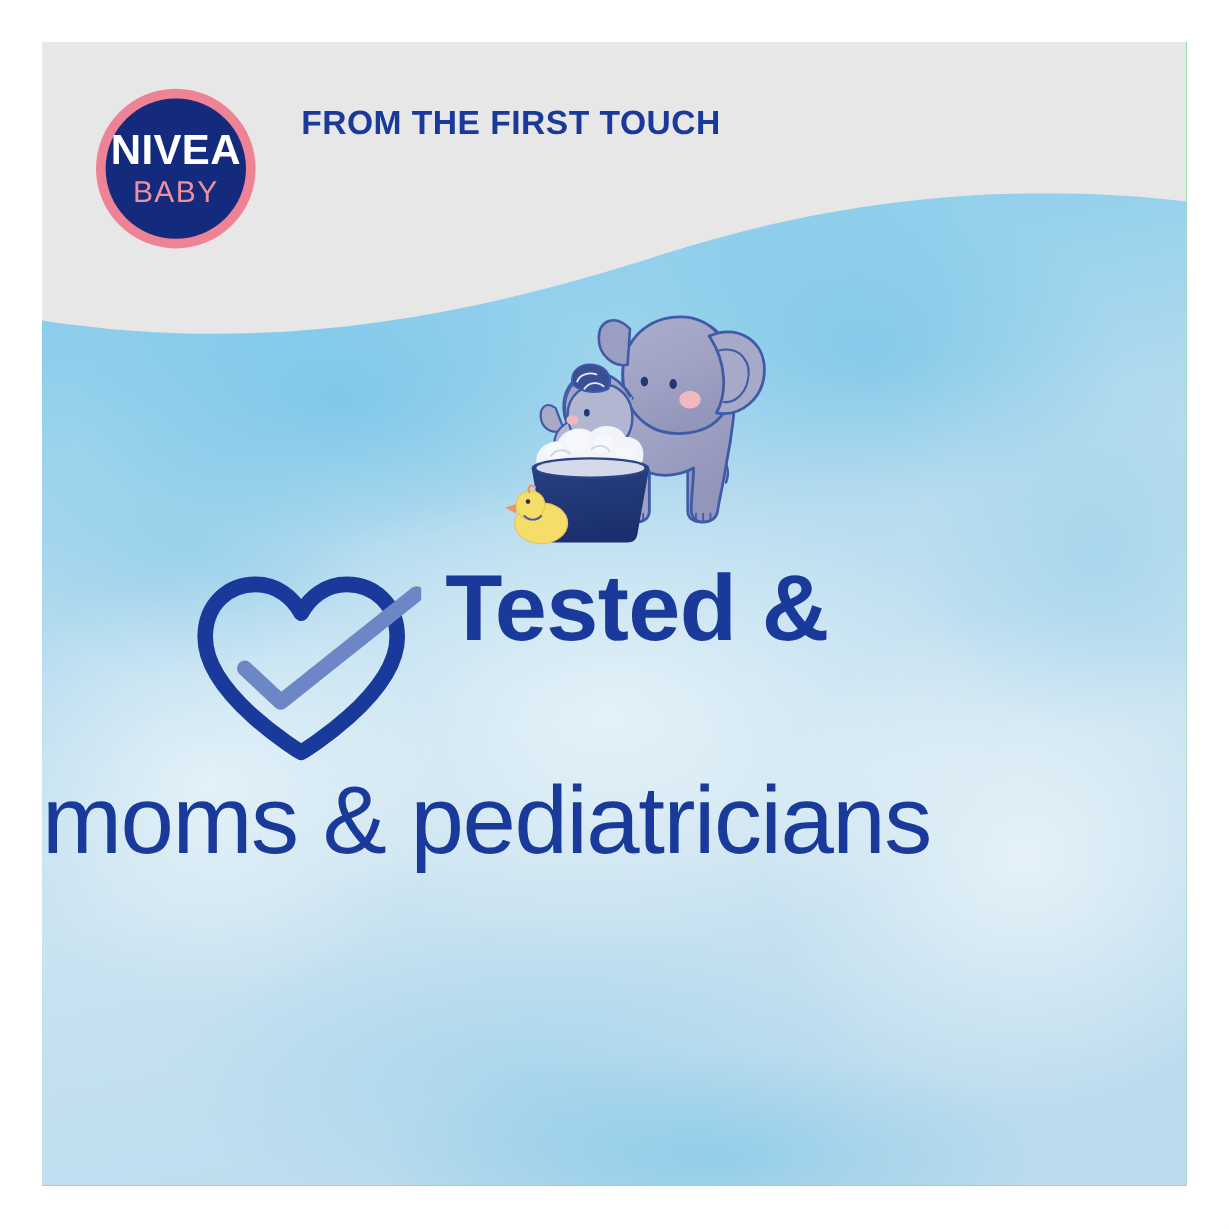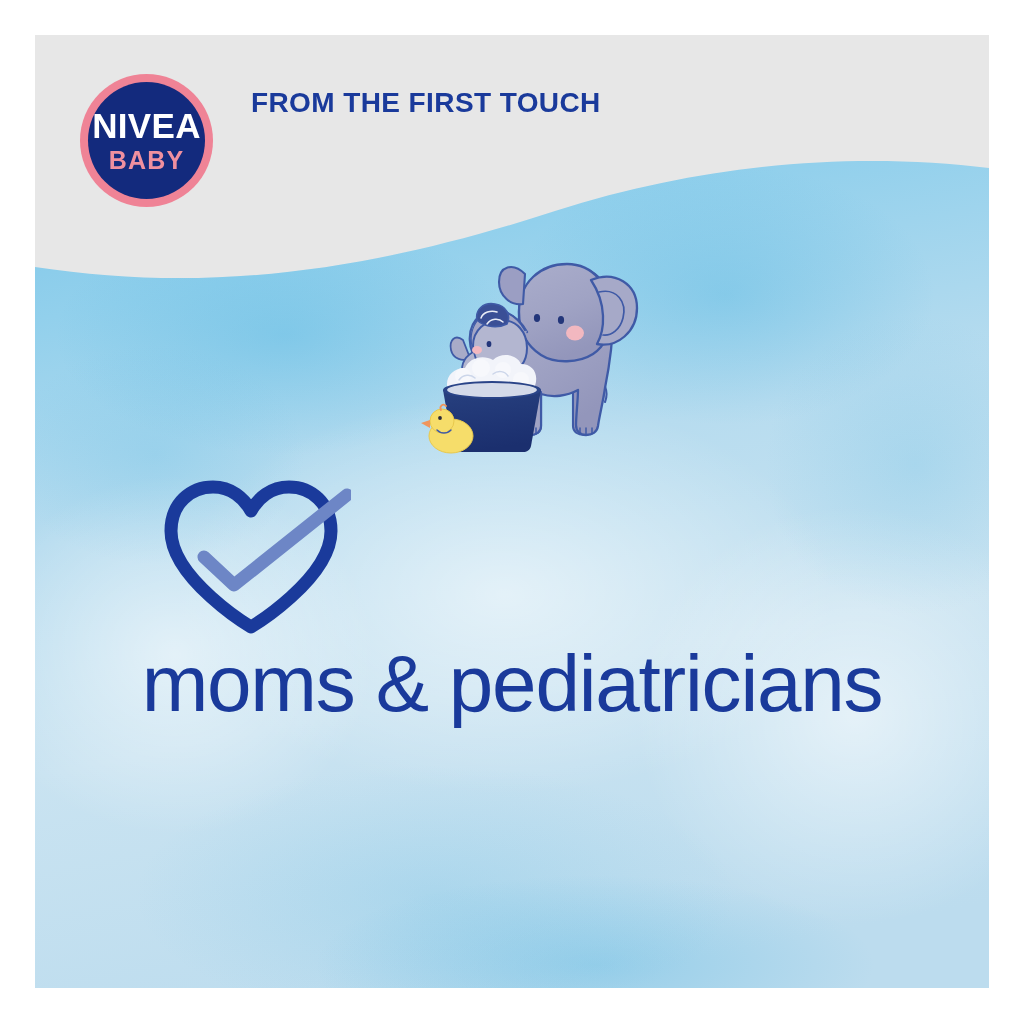--- a/index.html
+++ b/index.html
@@ -73,21 +73,21 @@
   .logo-nivea {
     color: #ffffff;
     font-weight: 700;
     font-size: 35px;
     letter-spacing: 0.3px;
     line-height: 1;
     font-family: "Liberation Sans", sans-serif;
   }
   .logo-baby {
     color: #f0909f;
-    font-weight: 700;
+    font-weight: 400;
     font-size: 25px;
     letter-spacing: 1.2px;
     line-height: 1;
     margin-top: 5px;
     font-family: "Liberation Sans", sans-serif;
     text-align: center;
   }
 
   
   .tagline {
@@ -153,21 +153,20 @@
     letter-spacing: -0.5px;
     white-space: nowrap;
   }
   .claim-line-1 { margin-top: 0px; }
 
   .claim-line-3 {
     position: absolute;
     left: 0;
     top: 176px;
     width: 100%;
-    text-align: center;
     color: #1a3a9b;
     font-family: "Liberation Sans", sans-serif;
     font-weight: 400;
     font-size: 80px;
     line-height: 86px;
     letter-spacing: -1.2px;
     white-space: nowrap;
   }
 </style>
 </head>
@@ -343,18 +342,19 @@
                  C80,18 93,29 100,42
                  C107,29 120,18 138,18
                  C160,18 180,34 180,62
                  C180,110 100,158 100,158 Z" fill="none" stroke="#1a3a9b" stroke-width="13" stroke-linecap="round" stroke-linejoin="round"></path>
 
         <path d="M53,88 L83,116 L196,26" fill="none" stroke="#6d86c6" stroke-width="13" stroke-linecap="round" stroke-linejoin="round"></path>
       </svg>
     </div>
 
     <div class="claim-lines">
+      <div class="claim-line-1">Tested &amp;</div>
     </div>
 
     <div class="claim-line-3">moms &amp; pediatricians</div>
   </div>
 
 </div>
 
 </body></html>

